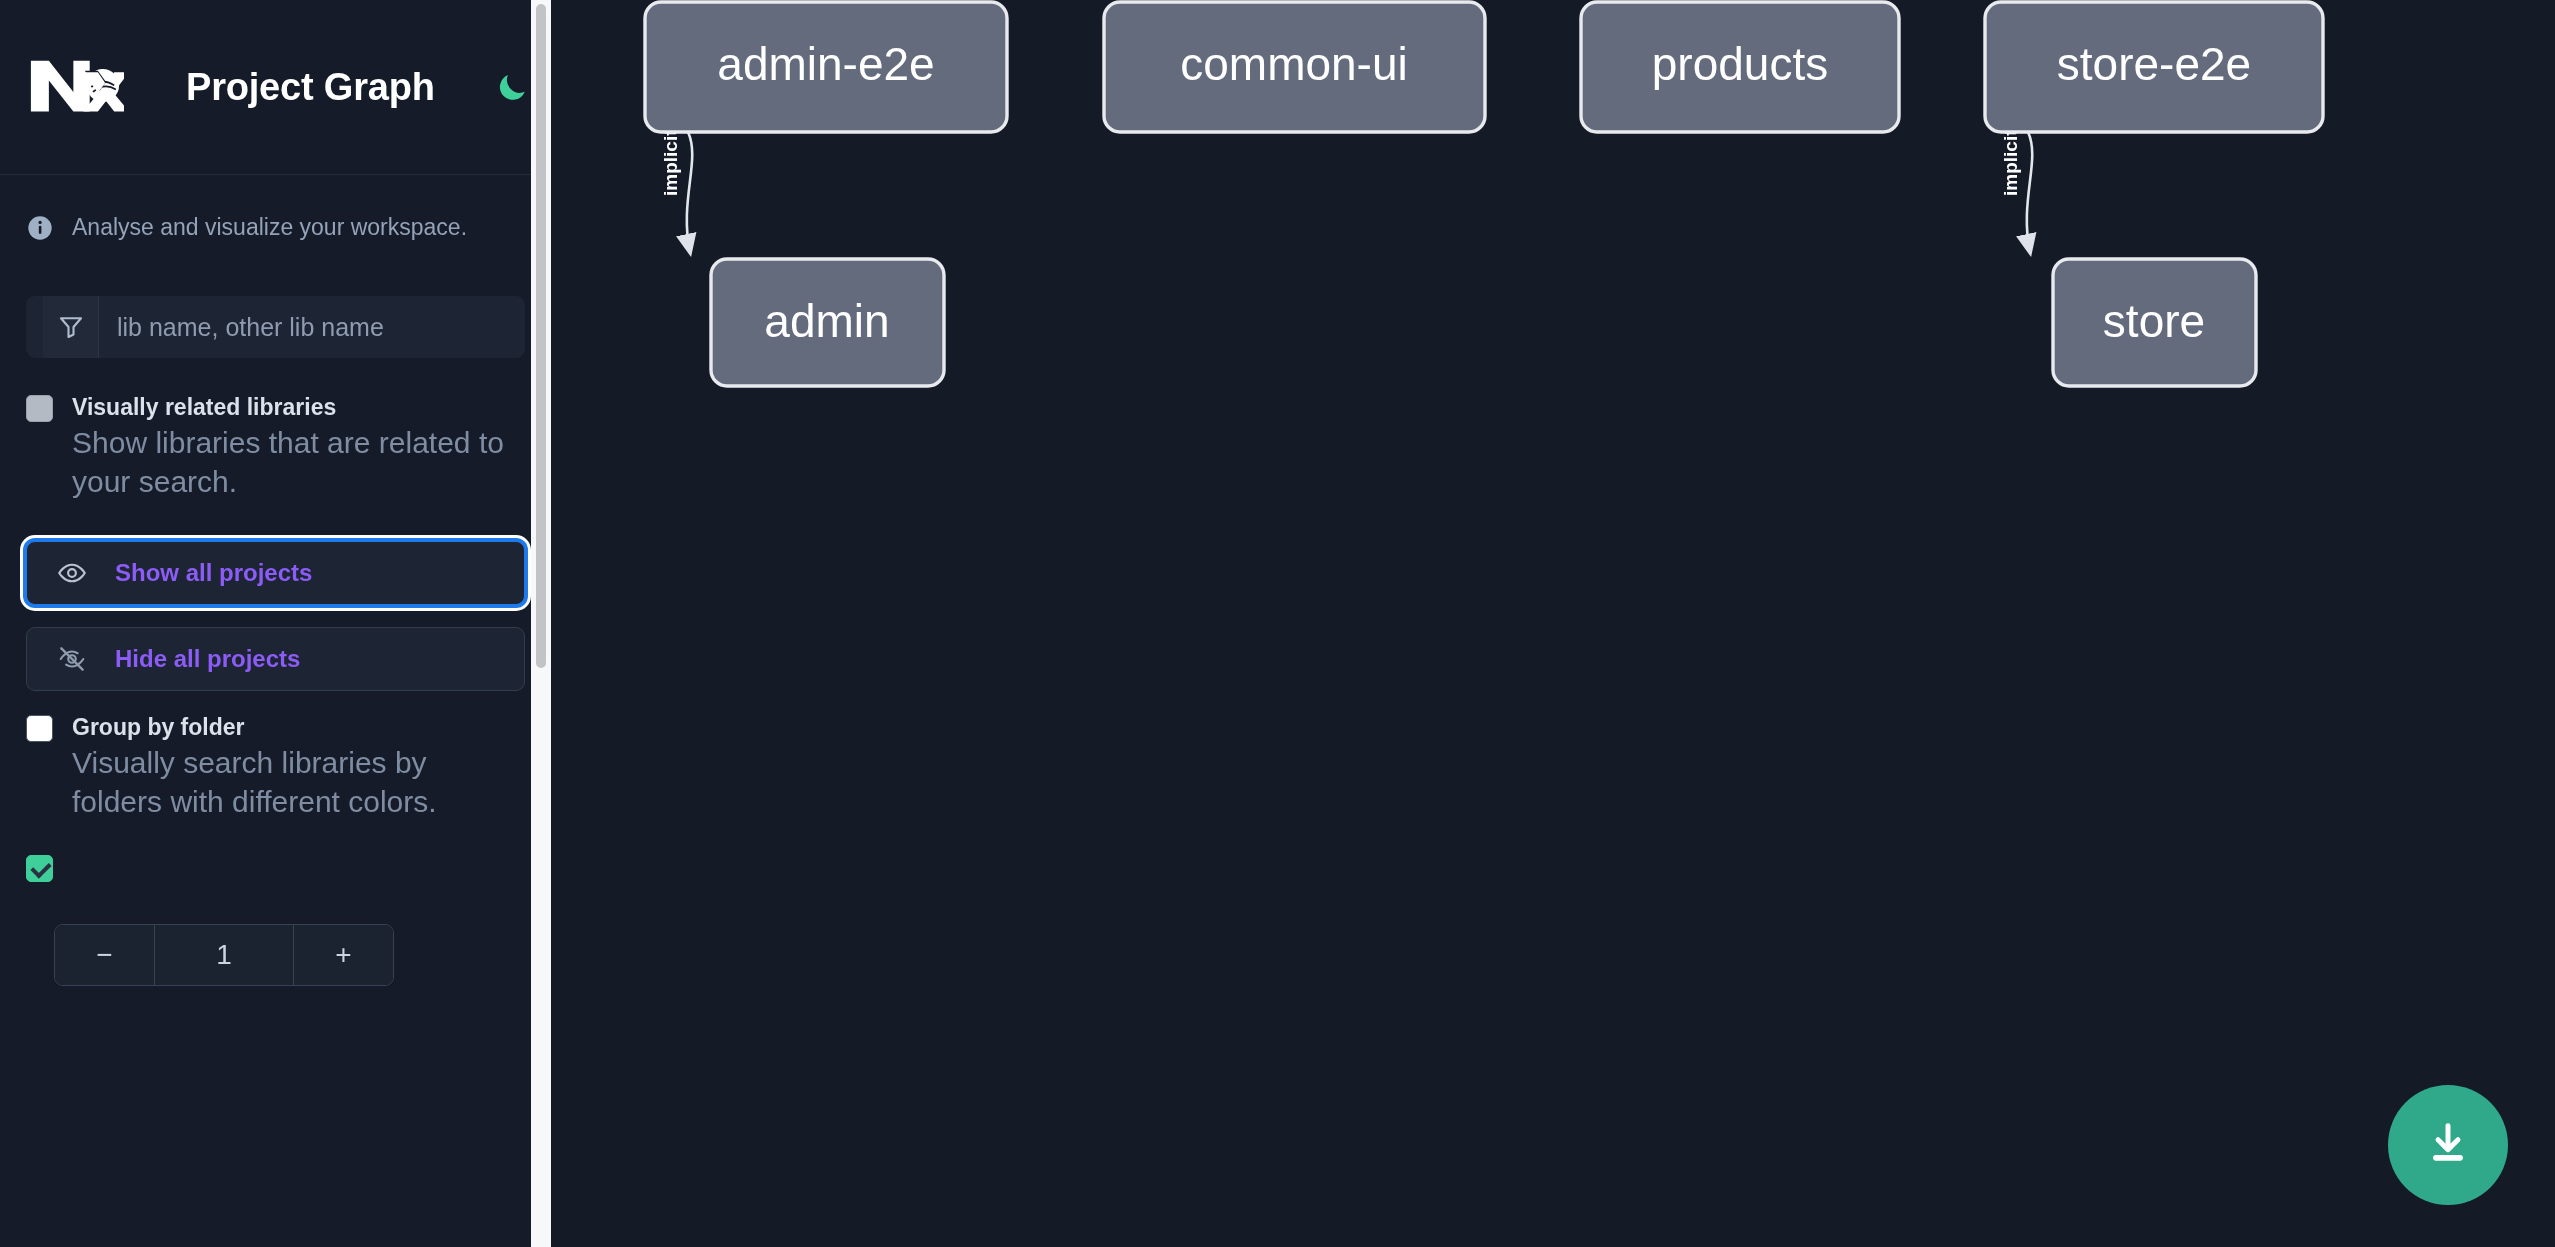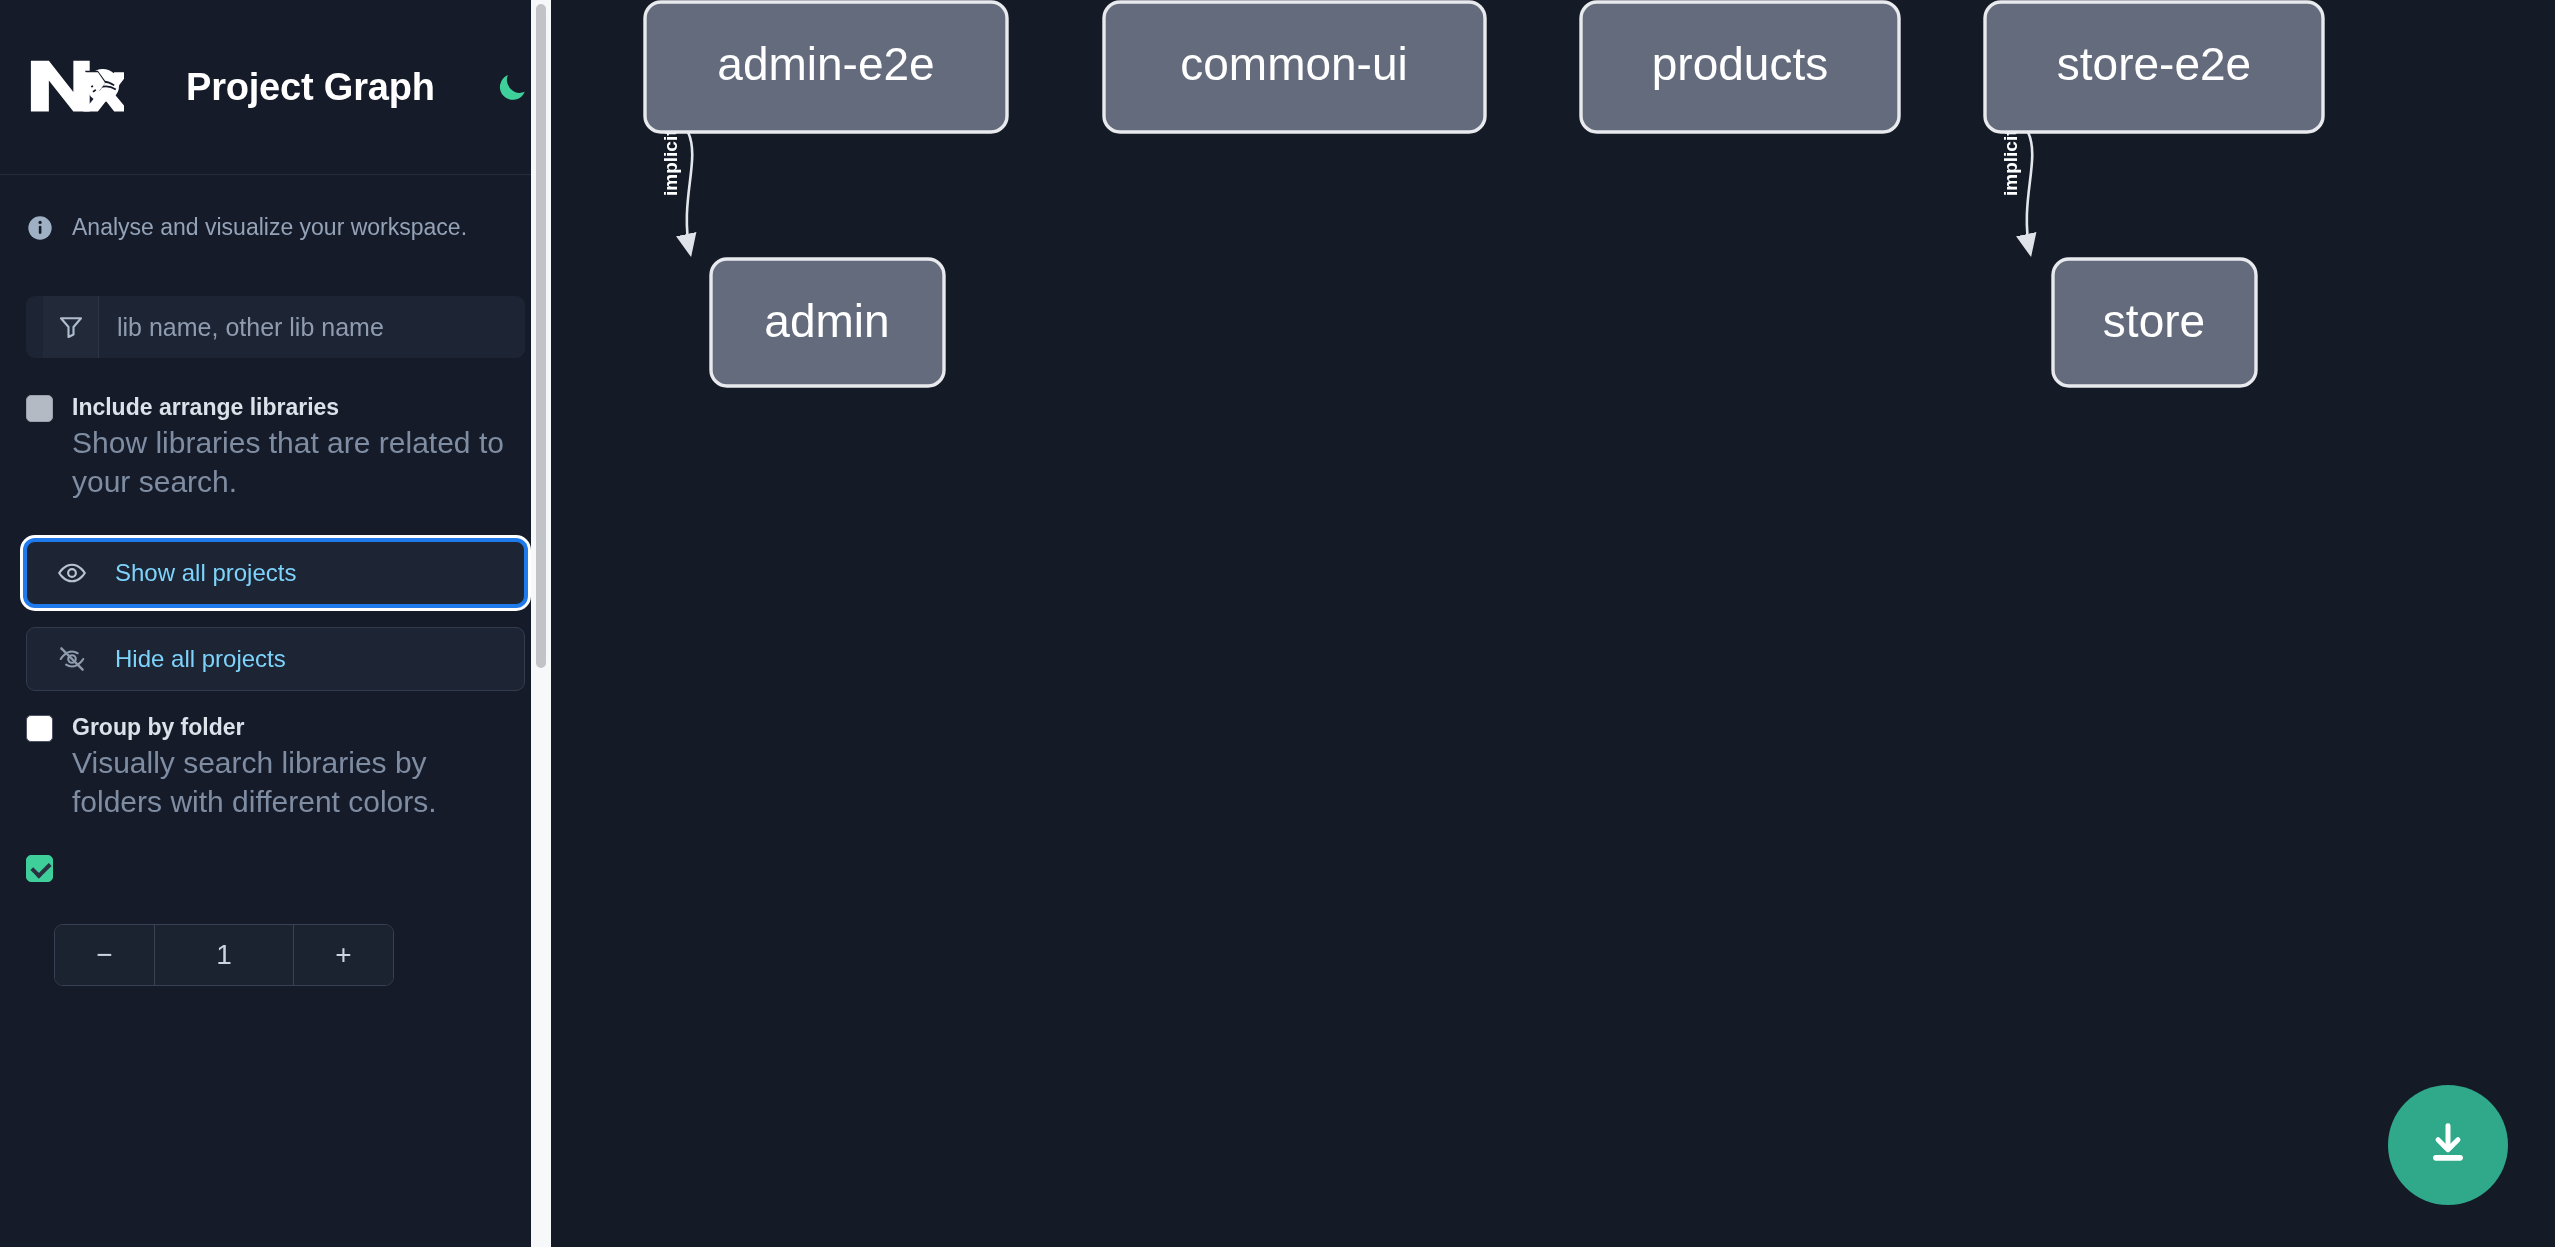--- a/index.html
+++ b/index.html
@@ -113,22 +113,22 @@
     max-width: 440px;
   }
 
   
   .btn {
     height: 64px;
     display: flex; align-items: center;
     border-radius: 9px;
     background: #1d2433;
     border: 1px solid #333c4d;
-    color: #7dd3fc;
-    font-size: 24px; font-weight: 400;
+    color: #8b5cf6;
+    font-size: 24px; font-weight: 700;
     padding-left: 28px;
     cursor: pointer;
     position: relative;
   }
   .btn .bicon { width: 34px; display: flex; align-items: center; justify-content: center; margin-right: 26px; }
   .btn.focused {
     border-color: #1f7aec;
     box-shadow: 0 0 0 3px #1f7aec, 0 0 0 6px #ffffff;
   }
   .btn-wrap { margin-top: 40px; }
@@ -246,21 +246,21 @@
           <svg width="30" height="30" viewBox="0 0 24 24">
             <path d="M4 5h16l-6 7v6l-4 2v-8z" fill="none" stroke="#aebcce" stroke-width="1.7" stroke-linejoin="round"></path>
           </svg>
         </span>
         <input class="search-input" type="text" placeholder="lib name, other lib name" style="">
       </div>
 
       <div class="opt">
         <span class="cb disabled"></span>
         <span class="opt-text">
-          <span class="opt-label" style="display:block">Include arrange libraries</span>
+          <span class="opt-label" style="display:block">Visually related libraries</span>
           <span class="opt-desc" style="display:block">Show libraries that are related to your search.</span>
         </span>
       </div>
 
       <div class="btn-wrap">
         <div class="btn focused">
           <span class="bicon">
             <svg width="30" height="30" viewBox="0 0 24 24">
               <path d="M1.8 12S5.6 5.4 12 5.4 22.2 12 22.2 12 18.4 18.6 12 18.6 1.8 12 1.8 12z" fill="none" stroke="#b9c4d2" stroke-width="1.7"></path>
               <circle cx="12" cy="12" r="3.1" fill="none" stroke="#b9c4d2" stroke-width="1.7"></circle>

